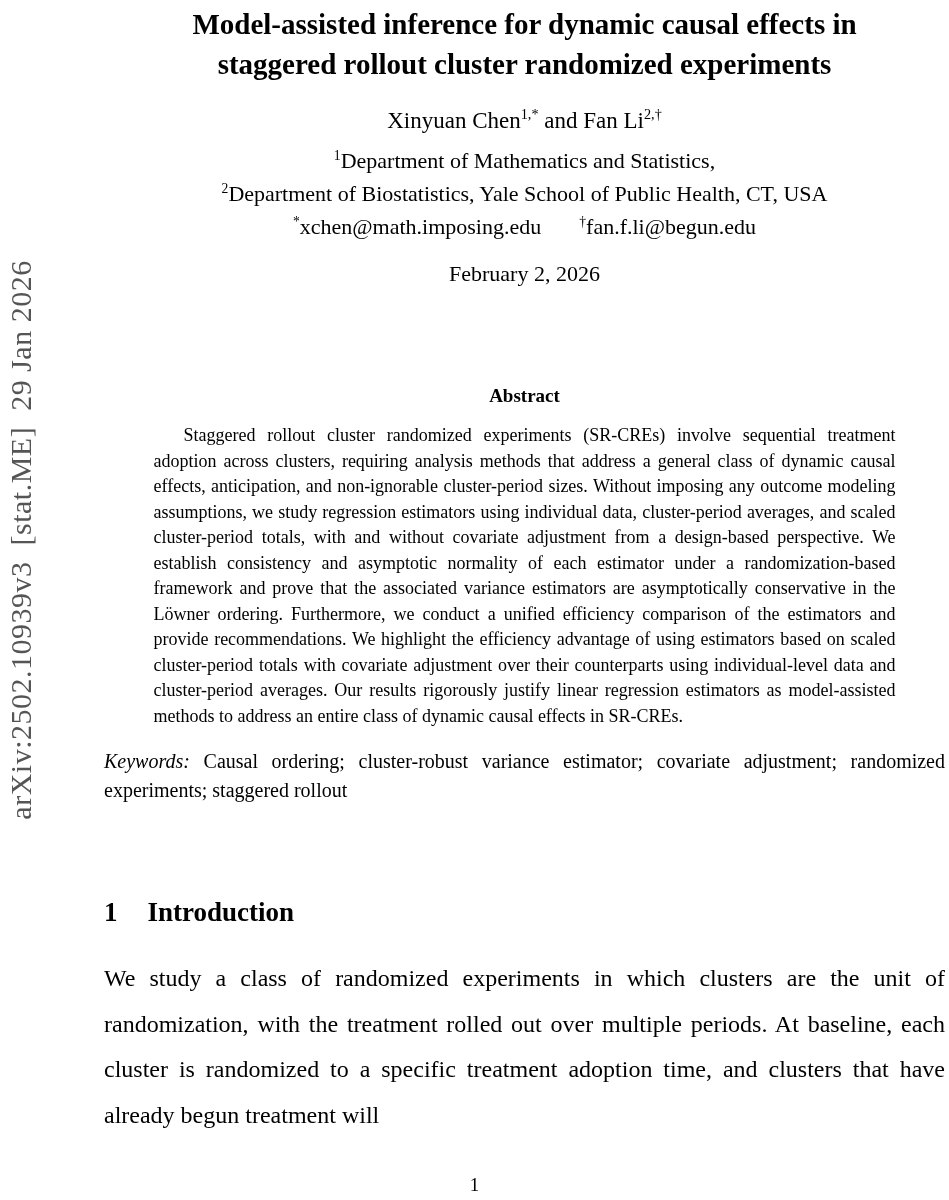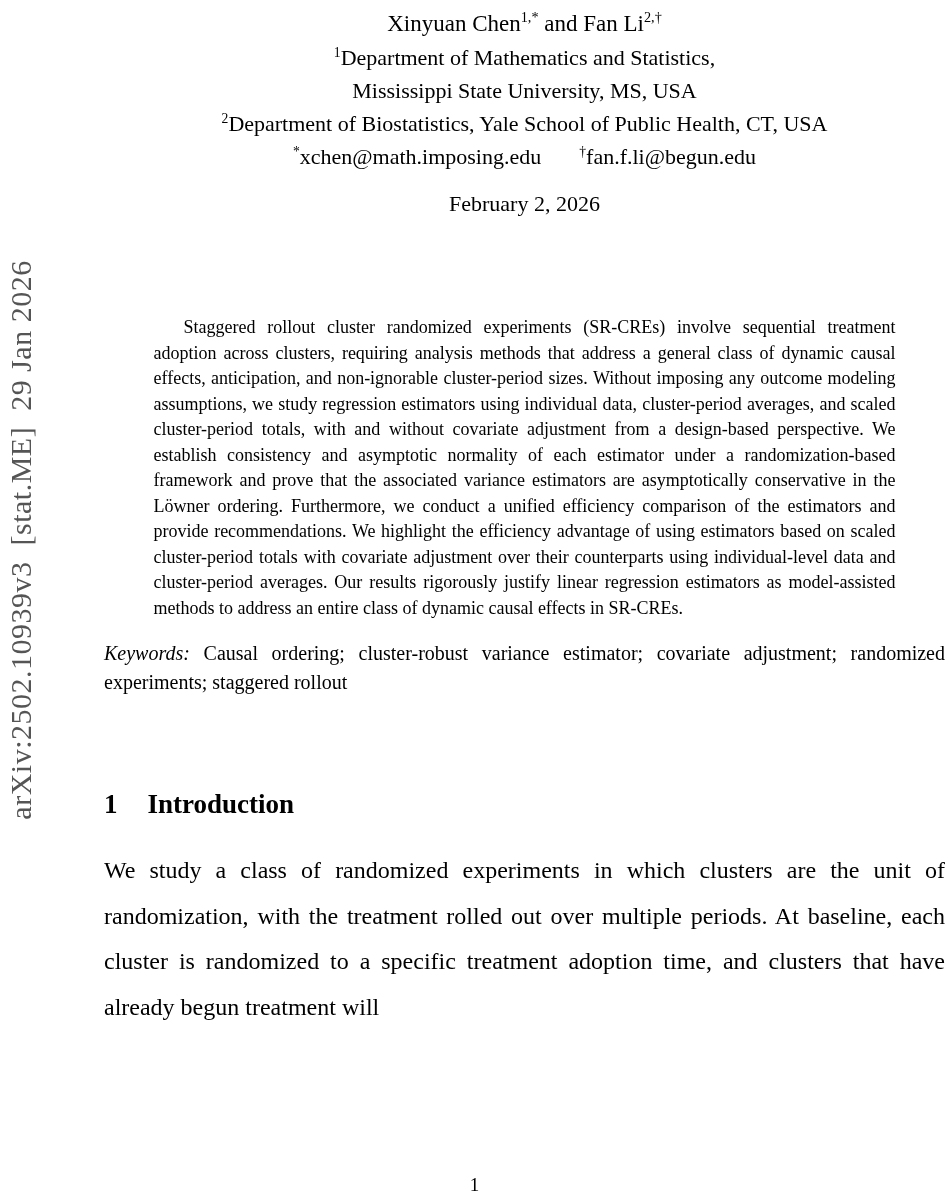--- a/index.html
+++ b/index.html
@@ -45,27 +45,27 @@
   }
   .title .tline { display: block; }
 
   sup {
     font-size: 62%;
     vertical-align: super;
     line-height: 0;
   }
 
   .authors {
-    margin-top: 7px;
+    margin-top: 24px;
     text-align: center;
     font-size: 23px;
   }
 
   .affils {
-    margin-top: 4px;
+    margin-top: 10px;
     text-align: center;
     font-size: 22px;
     line-height: 33px;
   }
 
   .emails { text-align: center; }
   .email-gap { display: inline-block; width: 38px; }
 
   .date {
     margin-top: 18px;
@@ -121,33 +121,37 @@
     font-size: 19px;
   }
 </style>
 </head>
 <body>
 
 <div class="arxiv-strip">arXiv:2502.10939v3  [stat.ME]  29 Jan 2026</div>
 
 <div class="content">
 
+  <h1 class="title">
+    <span class="tline">Model-assisted inference for dynamic causal effects in</span>
+    <span class="tline">staggered rollout cluster randomized experiments</span>
+  </h1>
 
   <div class="authors"><span>Xinyuan Chen</span><sup>1,*</sup><span> and </span><span>Fan Li</span><sup>2,†</sup></div>
 
   <div class="affils">
     <div><sup>1</sup><span>Department of Mathematics and Statistics,</span></div>
-    <div>Mississippi State University, MS, USA</div>
     <div><sup>2</sup><span>Department of Biostatistics, Yale School of Public Health, CT, USA</span></div>
     <div class="emails"><span><sup>*</sup><span>xchen@math.imposing.edu</span></span><span class="email-gap"></span><span><sup>†</sup><span>fan.f.li@begun.edu</span></span></div>
   </div>
 
   <div class="date">February 2, 2026</div>
 
   <div class="abstract">
+    <div class="abstract-heading">Abstract</div>
     <p class="abstract-body">Staggered rollout cluster randomized experiments (SR-CREs) involve sequential treatment adoption across clusters, requiring analysis methods that address a general class of dynamic causal effects, anticipation, and non-ignorable cluster-period sizes. Without imposing any outcome modeling assumptions, we study regression estimators using individual data, cluster-period averages, and scaled cluster-period totals, with and without covariate adjustment from a design-based perspective. We establish consistency and asymptotic normality of each estimator under a randomization-based framework and prove that the associated variance estimators are asymptotically conservative in the Löwner ordering. Furthermore, we conduct a unified efficiency comparison of the estimators and provide recommendations. We highlight the efficiency advantage of using estimators based on scaled cluster-period totals with covariate adjustment over their counterparts using individual-level data and cluster-period averages. Our results rigorously justify linear regression estimators as model-assisted methods to address an entire class of dynamic causal effects in SR-CREs.</p>
   </div>
 
   <p class="keywords"><em>Keywords:</em><span> Causal ordering; cluster-robust variance estimator; covariate adjustment; randomized experiments; staggered rollout</span></p>
 
   <h2 class="section-heading"><span class="sec-num">1</span><span>Introduction</span></h2>
 
   <p class="intro-paragraph">We study a class of randomized experiments in which clusters are the unit of randomization, with the treatment rolled out over multiple periods. At baseline, each cluster is randomized to a specific treatment adoption time, and clusters that have already begun treatment will</p>
 
 </div>

